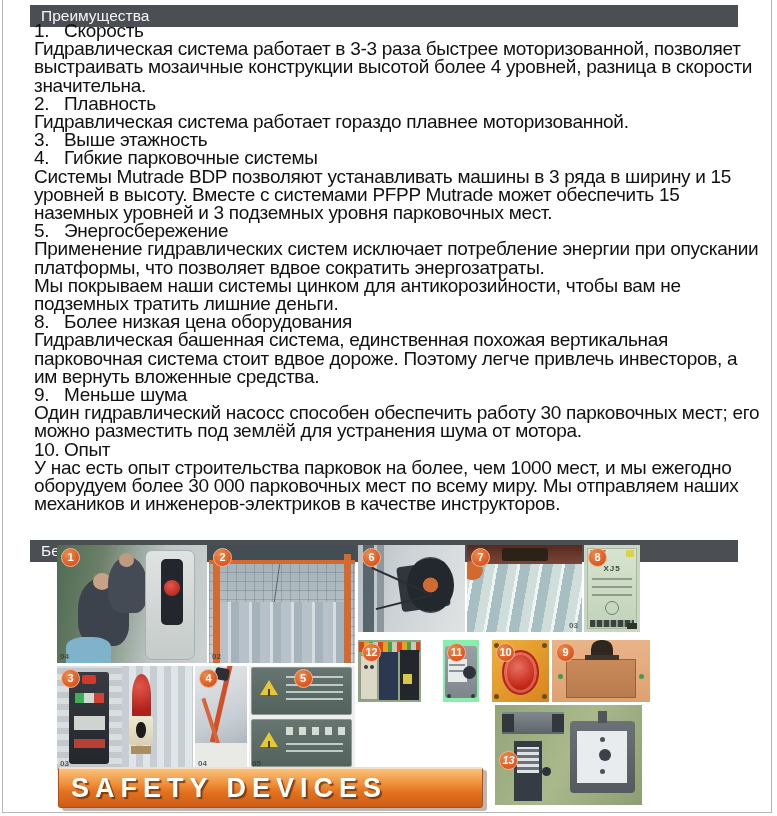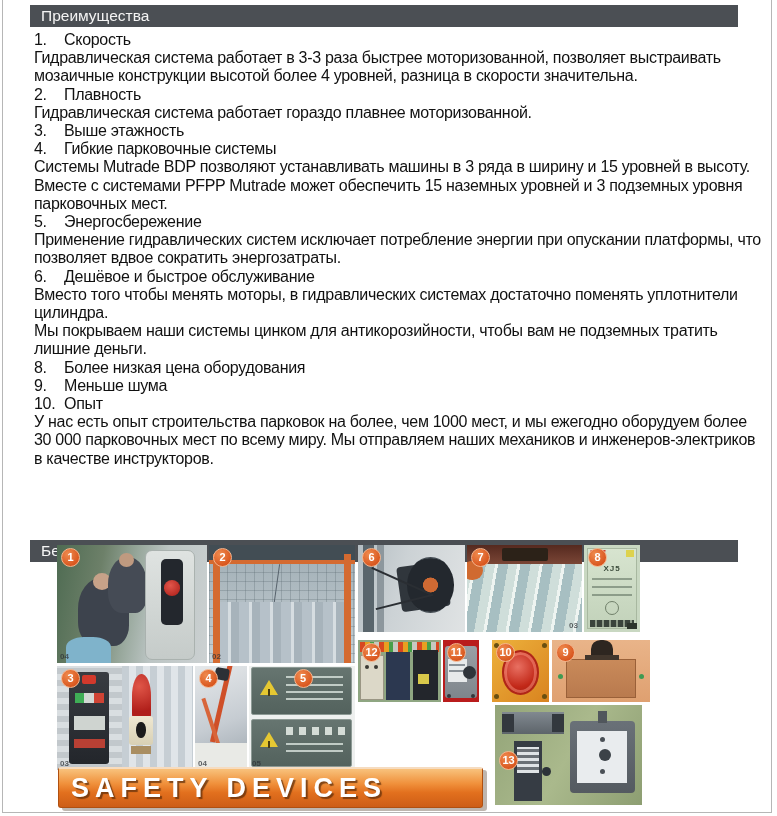--- a/index.html
+++ b/index.html
@@ -8,22 +8,22 @@
   .frame{position:absolute;left:2px;right:5px;top:-2px;bottom:3px;
          border-left:1px solid #b6b6b6;border-right:1px solid #b6b6b6;border-bottom:1px solid #b6b6b6;
          pointer-events:none;}
   
   .bar{position:absolute;left:30px;width:708px;height:22px;background:#4b4f54;
        color:#f4f4f4;font-size:15.5px;line-height:22px;padding:0;box-sizing:border-box;}
   .bar span{padding-left:11px;}
   .bar1{top:5px;}
   .bar2{top:512px;margin-top:28px;}
   
-  .content{position:absolute;left:34px;top:31px;width:727px;
-           font-size:16px;line-height:18.2px;letter-spacing:-0.3px;}
+  .content{position:absolute;left:34px;top:22px;width:727px;
+           font-size:19px;line-height:18.2px;letter-spacing:-0.3px;}
   .item-head{white-space:nowrap;}
   .item-head .num{display:inline-block;width:30px;}
   .content p{margin:0;}
   
   .collage{position:absolute;left:0;top:545px;width:777px;height:266px;}
   .ph{position:absolute;overflow:hidden;background:#cfd4d8;}
   .badge{position:absolute;top:3px;left:4px;width:17px;height:17px;border-radius:50%;
          background:radial-gradient(circle at 35% 30%,#ef8a4e,#d9571f 72%);
          border:1px solid #f4b48c;color:#fff;font-size:11px;font-weight:bold;
          line-height:17px;text-align:center;z-index:5;}
@@ -112,31 +112,31 @@
   .p8 .yel{position:absolute;right:10%;top:6%;width:15%;height:8%;background:#ddd24e;}
   .p8 .ttl{position:absolute;left:0;top:22%;width:100%;text-align:center;font-size:8px;font-weight:bold;
            letter-spacing:1px;color:#3a4a3a;}
   .p8 .row{position:absolute;left:14%;width:72%;height:2px;background:rgba(90,105,90,.55);}
   .p8 .w1{top:38%;} .p8 .w2{top:47%;} .p8 .w3{top:56%;}
   .p8 .circ{position:absolute;left:38%;top:64%;width:12px;height:12px;border:1px solid #70806a;border-radius:50%;}
   .p8 .bot{position:absolute;left:10%;bottom:6%;width:80%;height:8%;
            background:repeating-linear-gradient(90deg,#3a443c 0 5px,#8d9a88 5px 7px);}
   .p8 .sq{position:absolute;right:6%;bottom:3%;width:10px;height:6px;background:#2c342c;}
   
-  .p12{left:358px;top:95px;width:83px;height:62px;background:#8fa682;}
+  .p12{left:358px;top:95px;width:63px;height:62px;background:#8fa682;}
   .p12 .u1{position:absolute;left:3%;top:24%;width:28%;height:72%;background:#dcd8c8;border:1px solid #9a9684;box-sizing:border-box;}
   .p12 .u2{position:absolute;left:34%;top:20%;width:29%;height:76%;background:#2c3850;}
   .p12 .u3{position:absolute;left:66%;top:16%;width:31%;height:80%;background:#23262c;}
   .p12 .lbl{position:absolute;left:72%;top:55%;width:14%;height:16%;background:#d8c84a;}
   .p12 .dots{position:absolute;left:2%;top:4%;width:96%;height:16%;
              background:repeating-linear-gradient(90deg,#d84820 0 5px,#e8a020 5px 10px,#48a048 10px 14px,#c8c8c0 14px 19px);}
   .p12 .d1,.p12 .d2{position:absolute;width:4px;height:4px;background:#3a3a34;border-radius:50%;}
   .p12 .d1{left:9%;top:40%;} .p12 .d2{left:19%;top:40%;}
   
-  .p11{left:443px;top:95px;width:36px;height:62px;background:#b91c1c;}
+  .p11{left:443px;top:95px;width:36px;height:62px;background:#86efac;}
   .p11 .body{position:absolute;left:6%;top:10%;width:88%;height:84%;background:linear-gradient(#9aa0a6,#7e868c);border-radius:3px;}
   .p11 .lbl{position:absolute;left:14%;top:30%;width:52%;height:38%;background:#e7eaeb;}
   .p11 .lr1,.p11 .lr2{position:absolute;left:18%;width:42%;height:2px;background:#8a9298;}
   .p11 .lr1{top:38%;} .p11 .lr2{top:48%;}
   .p11 .knob{position:absolute;right:8%;top:42%;width:13px;height:13px;background:#2e343a;border-radius:50%;}
   .p11 .b1,.p11 .b2{position:absolute;width:4px;height:4px;background:#33383d;border-radius:50%;bottom:6%;}
   .p11 .b1{left:10%;} .p11 .b2{right:10%;}
   
   .p10{left:492px;top:95px;width:57px;height:62px;background:linear-gradient(135deg,#edb23c,#d9831f);}
   .p10 .btn{position:absolute;left:17%;top:16%;width:66%;height:72%;border-radius:50%;
@@ -199,31 +199,29 @@
     </div>
     <div class="item">
       <div class="item-head"><span class="num">4.</span><span class="ttl">Гибкие парковочные системы</span></div>
       <p>Системы Mutrade BDP позволяют устанавливать машины в 3 ряда в ширину и 15 уровней в высоту. Вместе с системами PFPP Mutrade может обеспечить 15 наземных уровней и 3 подземных уровня парковочных мест.</p>
     </div>
     <div class="item">
       <div class="item-head"><span class="num">5.</span><span class="ttl">Энергосбережение</span></div>
       <p>Применение гидравлических систем исключает потребление энергии при опускании платформы, что позволяет вдвое сократить энергозатраты.</p>
     </div>
     <div class="item">
-      <div class="item-head"><span class="num">6.</span><span class="ttl">Дешёвое и быстрое обслуживание</span></div>
-      <p>Вместо того чтобы менять моторы, в гидравлических системах достаточно поменять уплотнители цилиндра.</p>
-    </div>
-    <div class="item">
       <p>Мы покрываем наши системы цинком для антикорозийности, чтобы вам не подземных тратить лишние деньги.</p>
     </div>
     <div class="item">
       <div class="item-head"><span class="num">8.</span><span class="ttl">Более низкая цена оборудования</span></div>
+      <p>Гидравлическая башенная система, единственная похожая вертикальная парковочная система стоит вдвое дороже. Поэтому легче привлечь инвесторов, а им вернуть вложенные средства.</p>
     </div>
     <div class="item">
       <div class="item-head"><span class="num">9.</span><span class="ttl">Меньше шума</span></div>
+      <p>Один гидравлический насосс способен обеспечить работу 30 парковочных мест; его можно разместить под землёй для устранения шума от мотора.</p>
     </div>
     <div class="item">
       <div class="item-head"><span class="num">10.</span><span class="ttl">Опыт</span></div>
       <p>У нас есть опыт строительства парковок на более, чем 1000 мест, и мы ежегодно оборудуем более 30 000 парковочных мест по всему миру. Мы отправляем наших механиков и инженеров-электриков в качестве инструкторов.</p>
     </div>
   </div>
 
   <div class="bar bar2">
     <span>Безопасность</span>
   </div>
@@ -379,21 +377,21 @@
       <div class="cc"></div>
       <div class="bt1"></div>
       <div class="bt2"></div>
       <div class="shaft"></div>
       <div class="vh"></div>
       <div class="vhc1"></div>
       <div class="vhc2"></div>
       <div class="vv"></div>
       <div class="vvl"></div>
       <div class="port"></div>
-      <span class="badge" style="top:46%;">13</span>
+      <span class="badge" style="top:46%;font-style:italic;">13</span>
     </div>
 
     <div class="banner">
       <span>SAFETY DEVICES</span>
     </div>
 
   </div>
 
   <div class="frame"></div>
 </div>

